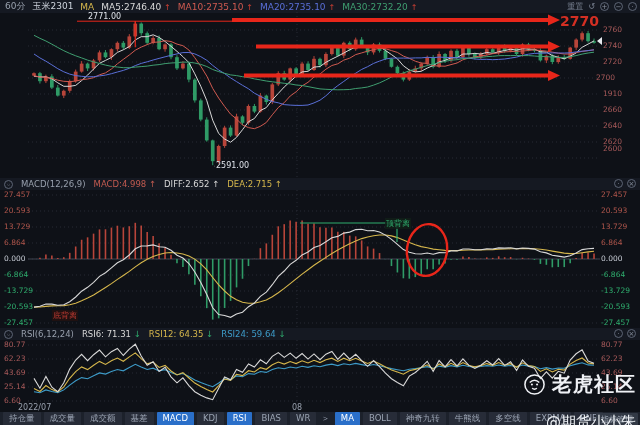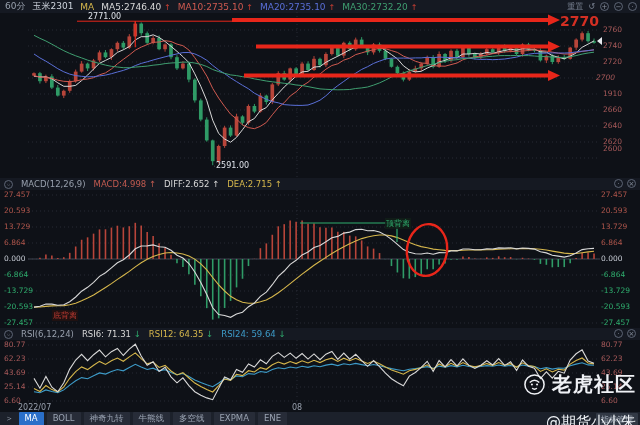--- a/index.html
+++ b/index.html
@@ -296,21 +296,21 @@
         <path d="M560,8 L548,2.5 L548,13.5 Z" fill="#e8261a"></path>
         <line x1="256" y1="34.5" x2="549" y2="34.5" stroke="#e8261a" stroke-width="4.2"></line>
         <path d="M560,34.5 L548,29 L548,40 Z" fill="#e8261a"></path>
         <line x1="244" y1="63.5" x2="549" y2="63.5" stroke="#e8261a" stroke-width="4.2"></line>
         <path d="M560,63.5 L548,58 L548,69 Z" fill="#e8261a"></path>
       </svg>
     <div id="axPrice">
         <div class="ax-lbl" style="top: 14px; left: 603px; color: rgb(168, 90, 90);">2760</div>
         <div class="ax-lbl" style="top: 30px; left: 603px; color: rgb(168, 90, 90);">2740</div>
         <div class="ax-lbl" style="top: 46px; left: 603px; color: rgb(168, 90, 90);">2720</div>
-        <div class="ax-lbl" style="top: 62px; left: 596px; color: rgb(168, 90, 90); font-style: italic;">2700</div>
+        <div class="ax-lbl" style="top: 62px; left: 596px; color: rgb(168, 90, 90);">2700</div>
         <div class="ax-lbl" style="top: 78px; left: 603px; color: rgb(168, 90, 90);">1910</div>
         <div class="ax-lbl" style="top: 94px; left: 603px; color: rgb(168, 90, 90);">2660</div>
         <div class="ax-lbl" style="top: 110px; left: 603px; color: rgb(168, 90, 90);">2640</div>
         <div class="ax-lbl" style="top: 126px; left: 603px; color: rgb(168, 90, 90);">2620</div>
         <div class="ax-lbl" style="top: 133px; left: 603px; color: rgb(168, 90, 90);">2600</div>
       </div>
   </div>
   <div class="ann" style="left:88px;top:12px;">2771.00</div>
   <div class="ann" style="left:216px;top:161px;">2591.00</div>
   <div class="big-res">2770</div>
@@ -522,20 +522,31 @@
         <div class="ax-lbl" style="top: 57px; left: 601px; color: rgb(168, 90, 90);">6.60</div>
       </div>
   </div>
 
   <div class="xaxis">
     <span style="position:absolute;left:18px;">2022/07</span>
     <span style="position:absolute;left:292px;">08</span>
   </div>
 
   <div class="tabbar">
+    <span id="tabsL" style="display:flex;gap:3px;">
+        <span class="tab">持仓量</span>
+        <span class="tab">成交量</span>
+        <span class="tab">成交额</span>
+        <span class="tab">基差</span>
+        <span class="tab active">MACD</span>
+        <span class="tab">KDJ</span>
+        <span class="tab active">RSI</span>
+        <span class="tab">BIAS</span>
+        <span class="tab">WR</span>
+      </span>
     <span class="more">＞</span>
     <span id="tabsR" style="display:flex;gap:3px;">
         <span class="tab active">MA</span>
         <span class="tab">BOLL</span>
         <span class="tab">神奇九转</span>
         <span class="tab">牛熊线</span>
         <span class="tab">多空线</span>
         <span class="tab">EXPMA</span>
         <span class="tab">ENE</span>
       </span>

